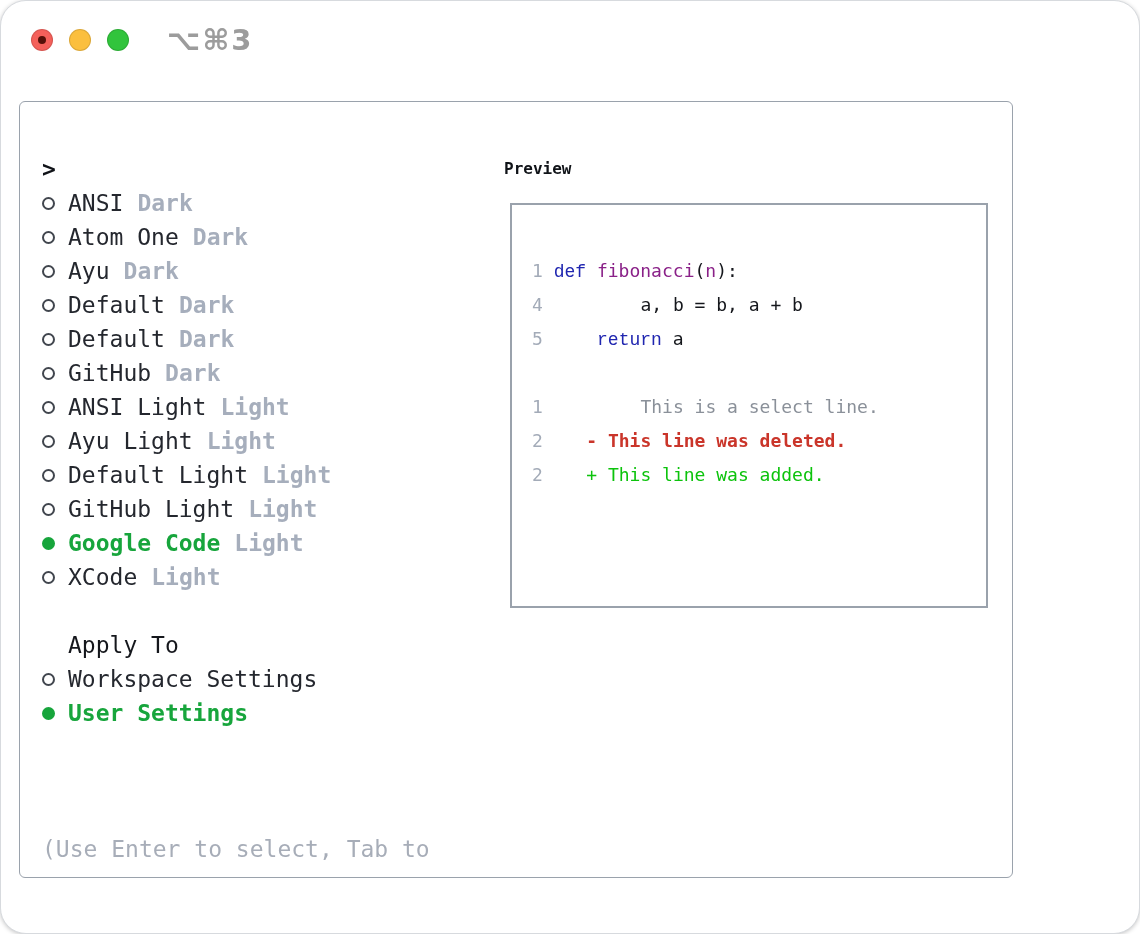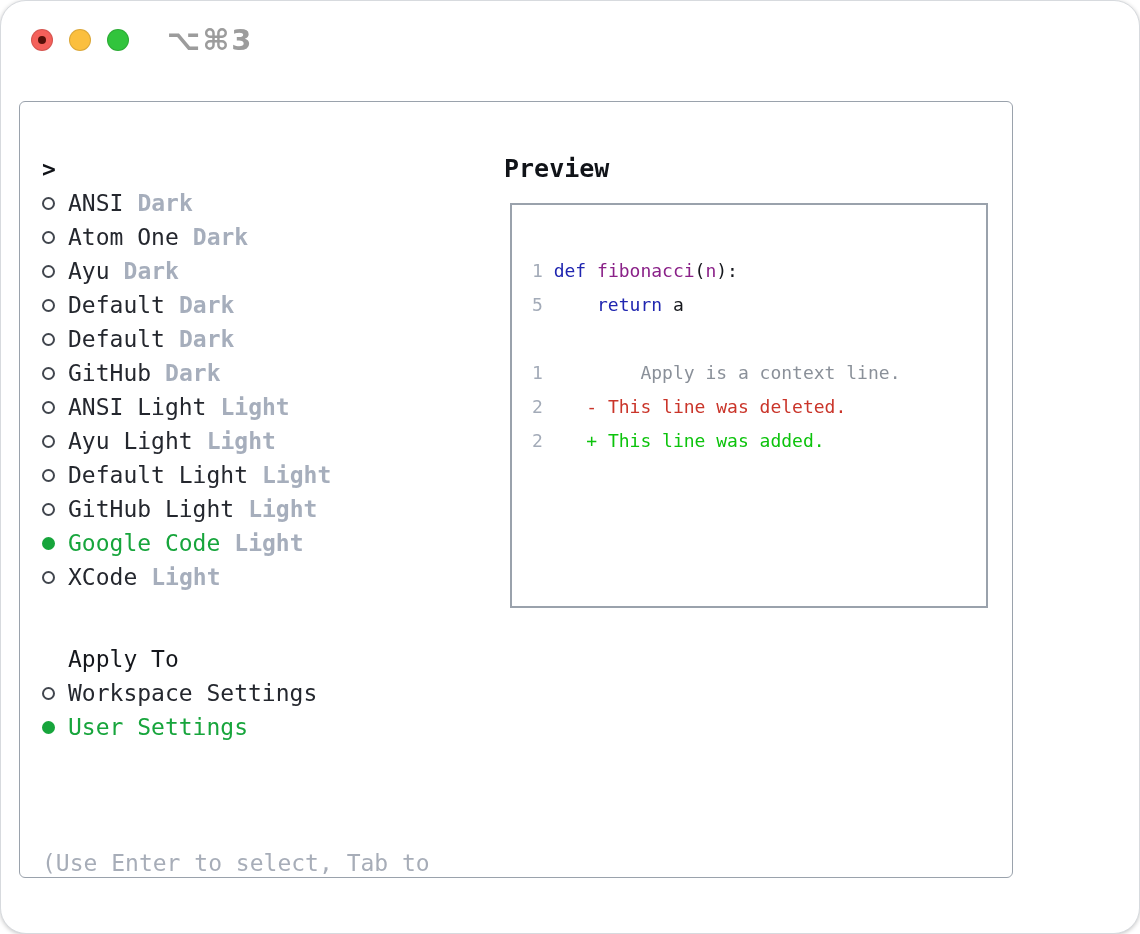--- a/index.html
+++ b/index.html
@@ -23,39 +23,39 @@
   .panel{position:absolute;left:18px;top:100px;width:994px;height:777px;background:#fff;
     border:1.5px solid var(--border-gray);border-radius:6px;}
   .col-left{position:absolute;left:22px;top:50px;width:440px;}
   .row{display:flex;align-items:center;height:34px;white-space:pre;}
   .marker{width:26px;flex:0 0 26px;display:flex;align-items:center;}
   .arrow{font-size:23px;font-weight:700;color:#101318;}
   .hdr{font-size:23px;font-weight:700;color:#101318;}
   .dot{width:13px;height:13px;border-radius:50%;border:2px solid #41464e;background:transparent;}
   .row.selected .dot{background:var(--ui-green);border-color:var(--ui-green);}
   .t-name{font-size:23px;color:#24272e;}
-  .row.selected .t-name{color:var(--ui-green);}
+  .row.selected .t-name{color:var(--ui-green);font-weight:bold;}
   .t-tag{font-size:23px;color:var(--tag-gray);margin-left:14px;font-weight:bold;}
   .t-tag:empty{display:none;}
-  .apply-header{margin-left:26px;font-size:23px;color:#15171c;height:34px;line-height:34px;margin-top:48px;}
+  .apply-header{margin-left:26px;font-size:23px;color:#15171c;height:34px;line-height:34px;margin-top:34px;}
   .hint{margin-top:34px;font-size:23px;color:var(--hint-gray);line-height:34px;white-space:pre;}
   
   .preview-header{position:absolute;left:484px;top:50px;height:34px;line-height:34px;
-    font-size:25px;font-weight:700;color:#101318;}
+    font-size:16px;font-weight:700;color:#101318;}
   .preview-box{position:absolute;left:490px;top:101px;width:478px;height:405px;
     border:2px solid var(--border-gray);background:#fff;}
   #preview-code{padding:49px 0 0 20px;}
   .code-line{height:34px;line-height:34px;font-size:18px;white-space:pre;}
   .ln{color:var(--line-number);}
   .tok-pl{color:var(--plain);}
-  .tok-kw{color:var(--keyword);}
+  .tok-kw{color:var(--keyword);font-family:Liberation Mono, monospace;}
   .tok-fn{color:var(--function);}
   .tok-lit{color:var(--literal);}
   .tok-ctx{color:var(--context);}
-  .tok-del{color:var(--deleted);}
+  .tok-del{color:var(--deleted);font-weight:bold;}
   .tok-add{color:var(--added);}
 </style>
 </head>
 <body>
 
 <div class="window">
   <div class="titlebar">
     <span class="light red"></span>
     <span class="light yellow"></span>
     <span class="light green"></span>
@@ -149,21 +149,22 @@
       <div class="hint">
         <div>(Use Enter to select, Tab to</div>
         
       </div>
     </div>
 
     <div class="preview-header">Preview</div>
     <div class="preview-box">
       <div id="preview-code">
           <div class="code-line"><span class="ln">1</span><span class="tok-pl"> </span><span class="tok-kw">def</span><span class="tok-pl"> </span><span class="tok-fn">fibonacci</span><span class="tok-pl">(</span><span class="tok-fn">n</span><span class="tok-pl">):</span></div>
+          <div class="code-line"><span class="ln">4</span><span class="tok-pl">         a, b = b, a + b</span></div>
           <div class="code-line"><span class="ln">5</span><span class="tok-pl">     </span><span class="tok-kw">return</span><span class="tok-pl"> a</span></div>
           <div class="code-line"><span class="ln"></span></div>
-          <div class="code-line"><span class="ln">1</span><span class="tok-ctx">         Apply is a context line.</span></div>
+          <div class="code-line"><span class="ln">1</span><span class="tok-ctx">         This is a select line.</span></div>
           <div class="code-line"><span class="ln">2</span><span class="tok-pl">    </span><span class="tok-del">- This line was deleted.</span></div>
           <div class="code-line"><span class="ln">2</span><span class="tok-pl">    </span><span class="tok-add">+ This line was added.</span></div>
         </div>
     </div>
   </div>
 </div>
 
 </body></html>

